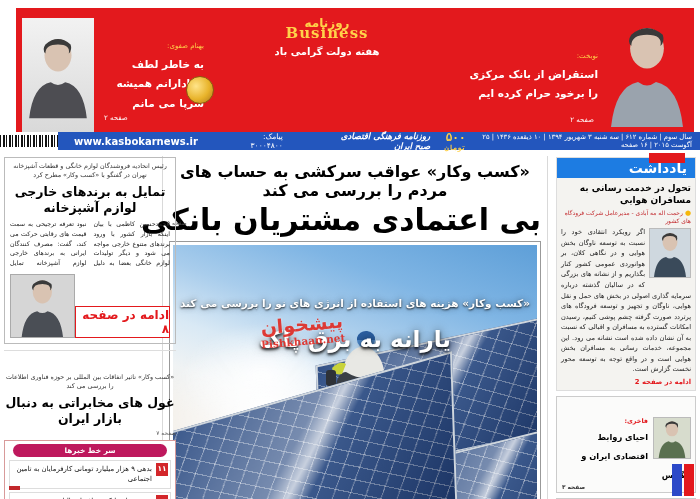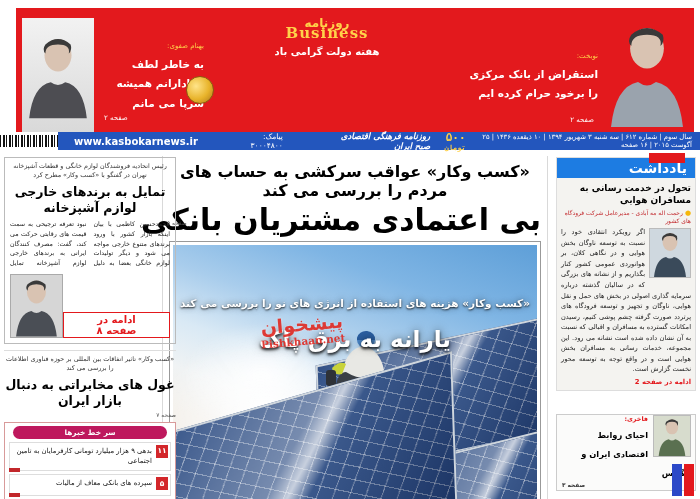--- a/index.html
+++ b/index.html
@@ -48,21 +48,21 @@
   .note-header{background:#1d7ce2;color:#fff;font-size:14px;font-weight:bold;text-align:right;padding:2px 8px;margin:0 -4px 4px;}
   .note-title{font-size:9px;font-weight:bold;line-height:1.35;margin:2px 0 3px;}
   .note-byline{font-size:6px;color:#444;margin-bottom:3px;}
   .note-byline .dot{color:#f5b70a;font-size:7px;}
   .note-byline .nm{color:#c2272b;}
   .note-photo{float:right;width:40px;height:48px;background:#cfd8df;border:1px solid #bbb;margin:1px 0 2px 4px;overflow:hidden;}
   .note-photo svg{width:100%;height:100%;color:#3a4a5a;}
   .note-body{font-size:6.6px;line-height:1.6;text-align:justify;color:#222;}
   .note-more{color:#e3191d;font-size:6.8px;font-weight:bold;text-align:right;margin-top:3px;}
   
-  .teaser{border:1px solid #ccc;background:#fbfbfa;position:relative;margin-top:23px;padding:0 4px 10px;min-height:40px;}
+  .teaser{border:1px solid #ccc;background:#fbfbfa;position:relative;margin-top:5px;padding:20px 4px 10px;min-height:40px;}
   .teaser-pic{float:right;width:36px;height:40px;border:1px solid #bbb;margin-left:5px;overflow:hidden;}
   .teaser-pic svg{width:100%;height:100%;}
   .t1 .teaser-pic{background:#d7dccd;} .t1 .teaser-pic svg{color:#5a7050;}
   .t2 .teaser-pic{background:#d9d9d6;} .t2 .teaser-pic svg{color:#6a7076;}
   .teaser-name{color:#e3191d;font-size:6.4px;font-weight:bold;display:block;}
   .teaser-title{font-size:8.3px;font-weight:bold;line-height:1.45;}
   .teaser-page{position:absolute;left:5px;bottom:2px;font-size:5.8px;color:#333;font-weight:bold;}
   
   .lead-kicker{text-align:center;font-size:16px;font-weight:bold;margin:6px 0 2px;}
   .lead-headline{text-align:center;font-size:30px;font-weight:bold;white-space:nowrap;margin:2px 0 4px;letter-spacing:-.5px;}
@@ -94,22 +94,22 @@
   .wm-en{color:#e02d26;font-size:10.5px;font-weight:bold;font-family:"DejaVu Serif",serif;}
   .below-frame{font-size:5.8px;color:#555;margin-top:2px;text-align:left;}
   
   .art1{border:1px solid #bbb;padding:4px 5px 5px;position:relative;}
   .small-kicker{font-size:6.4px;color:#333;text-align:center;line-height:1.45;}
   .art-headline{font-size:12.5px;font-weight:bold;text-align:center;line-height:1.3;margin:3px 0;}
   .art1-body{font-size:6.3px;line-height:1.55;text-align:justify;color:#222;column-count:2;column-gap:7px;height:52px;overflow:hidden;margin-top:2px;}
   .art1-foot{display:flex;align-items:flex-end;margin-top:3px;}
   .art1-pic{width:66px;height:62px;background:#d6d6d6;border:1px solid #aaa;overflow:hidden;order:2;margin-right:auto;}
   .art1-pic svg{width:100%;height:100%;color:#4a4e55;}
-  .art1-more{background:#fff;color:#e3191d;font-size:10px;font-weight:bold;border:1px solid #e3191d;padding:1px 21px;order:1;text-align:center;}
-  .art2{margin-top:6px;text-align:center;position:relative;border-top:1px solid #ddd;padding-top:4px;}
+  .art1-more{background:#fff;color:#e3191d;font-size:12px;font-weight:bold;border:1px solid #e3191d;padding:1px 0;order:1;}
+  .art2{margin-top:6px;text-align:center;position:relative;border-top:1px solid #ddd;padding-top:22px;}
   .art2-page{font-size:5.8px;color:#555;text-align:right;margin-top:1px;}
   .hl-box{margin-top:4px;border:1px solid #d89a9a;padding-bottom:2px;background:#fff;}
   .hl-header{background:#be185d;color:#fff;font-size:7.4px;font-weight:bold;text-align:center;border-radius:7px;margin:3px 8px 2px;padding:2px 0;}
   .hl-item{position:relative;border:1px solid #ddd;margin:3px 4px;padding:4px 18px 4px 6px;font-size:6.9px;line-height:1.4;color:#111;min-height:12px;}
   .hl-num{position:absolute;right:2px;top:2px;width:12px;height:13px;background:#d3262a;color:#fff;font-size:7.5px;font-weight:bold;
     display:flex;align-items:center;justify-content:center;}
   .hl-tick{position:absolute;left:-1px;bottom:-2px;width:11px;height:4px;background:#c2272b;}
   
   .corner-bars{position:absolute;right:6px;bottom:3px;display:flex;gap:2px;direction:ltr;}
   .corner-bars .b1{width:10px;height:32px;background:#2c49c8;}

